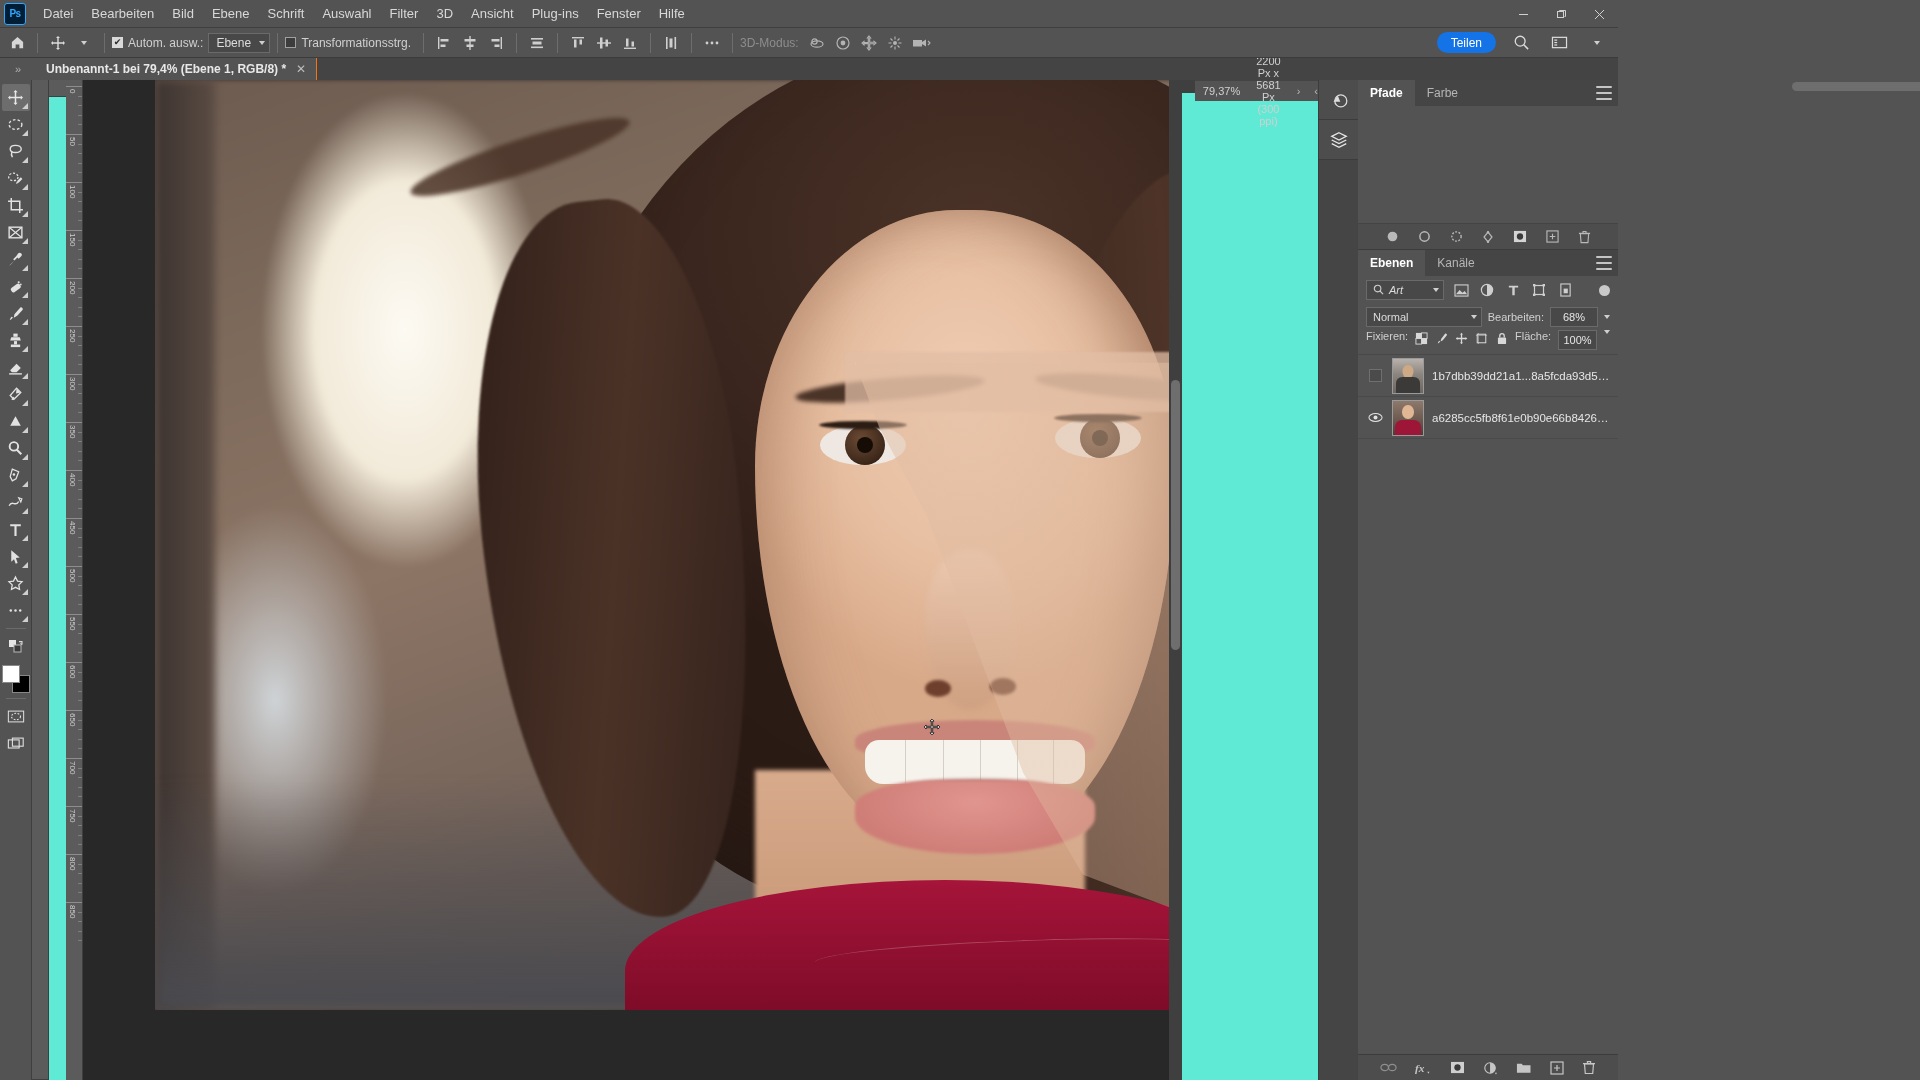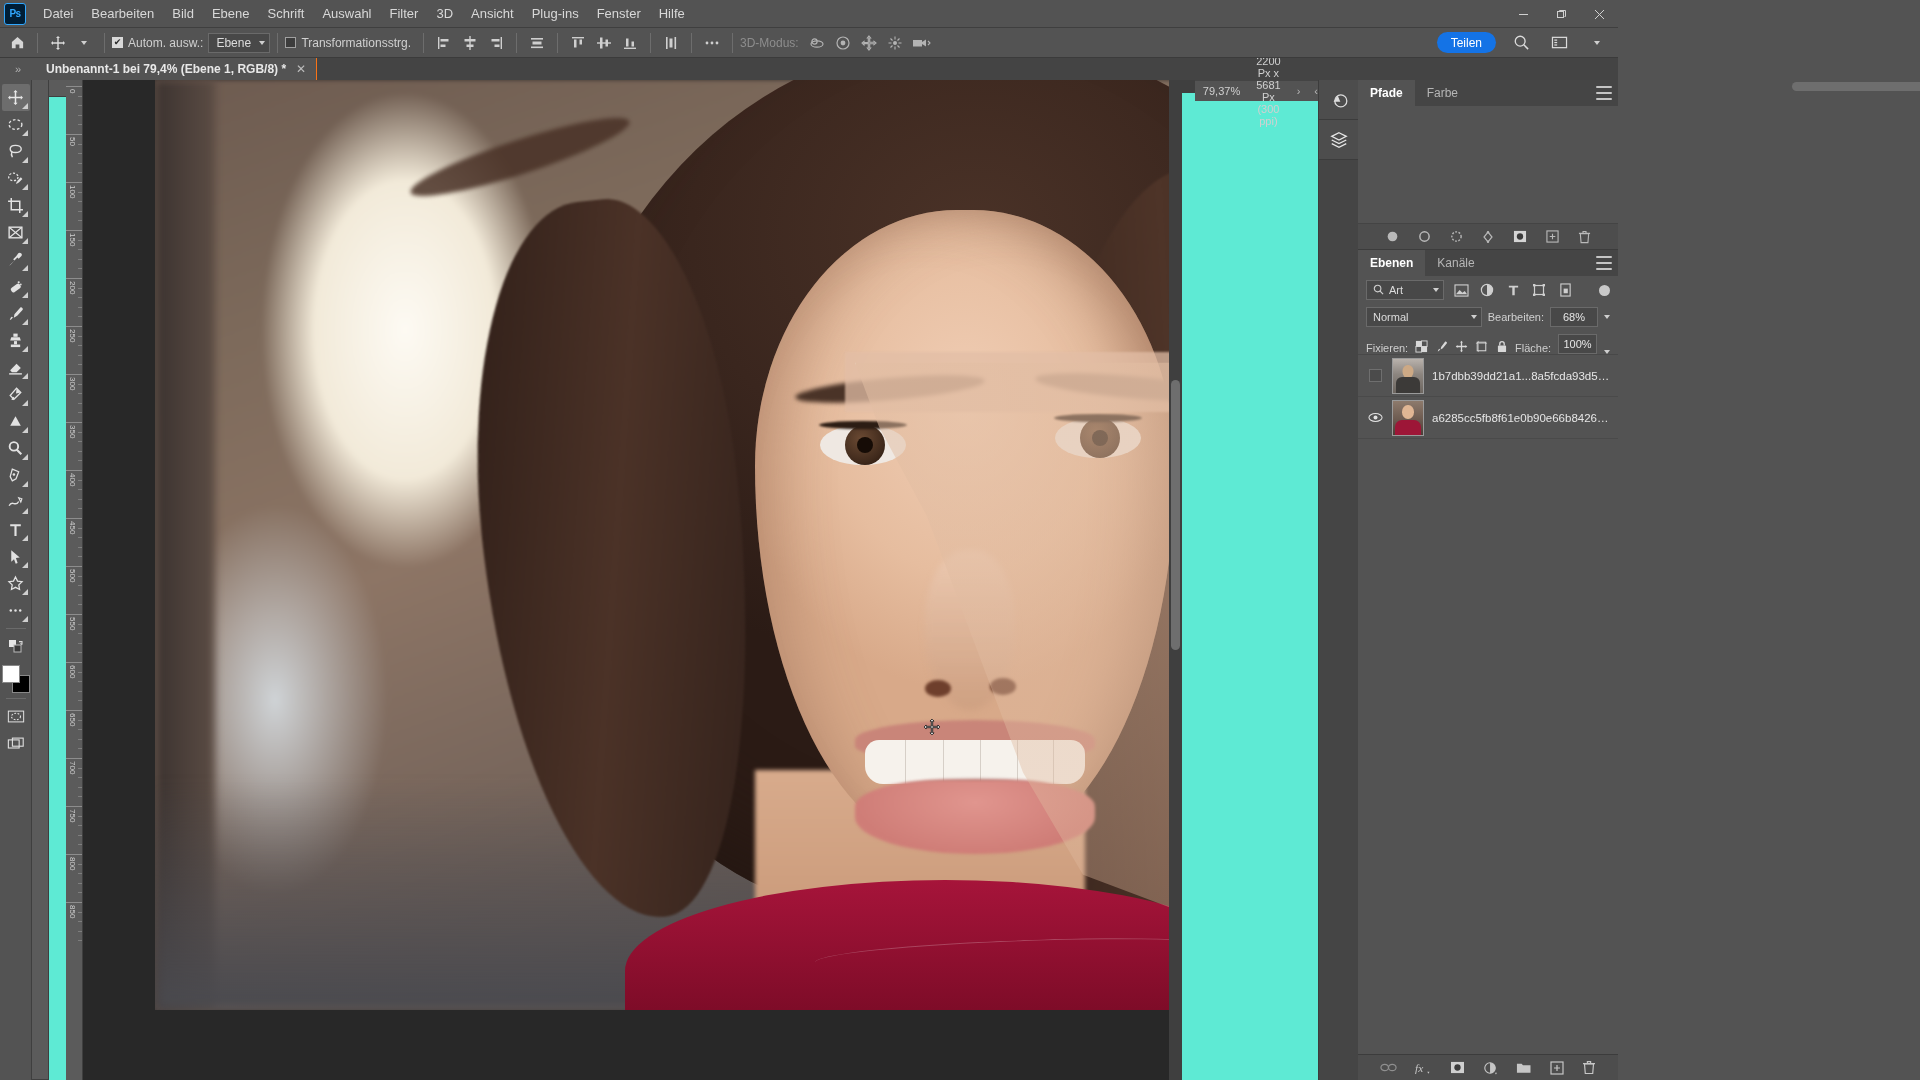--- a/index.html
+++ b/index.html
@@ -200,31 +200,31 @@
   .ptab-menu { position:absolute;right:6px;top:6px;width:16px;height:14px;display:flex;flex-direction:column;
                justify-content:space-between;}
   .ptab-menu i { display:block;height:2px;background:#c5c5c5;border-radius:1px; }
 
   .paths-body { height:118px;flex:0 0 118px;background:#535353;border-bottom:1px solid #444; }
   .paths-foot { height:26px;flex:0 0 26px;background:#4d4d4d;display:flex;align-items:center;
                 justify-content:center;gap:16px;border-bottom:1px solid #3c3c3c; }
   .pf-ic { color:#b9b9b9;display:flex;align-items:center;justify-content:center;width:16px;height:16px;}
 
   .layers-panel { flex:1 1 auto;display:flex;flex-direction:column;min-height:0;background:#535353; }
-  .filter-row { height:28px;flex:0 0 28px;display:flex;align-items:center;gap:8px;padding:0 8px;background:#535353; }
+  .filter-row { height:28px;flex:0 0 28px;display:flex;align-items:center;gap:8px;padding:0 8px;background:#535353;font-style:italic; }
   .kind-select { height:20px;min-width:78px;background:#484848;border:1px solid #6a6a6a;display:flex;align-items:center;
                  gap:5px;padding:0 4px 0 6px;font-size:11px;color:#dcdcdc;justify-content:space-between;}
   .fi { color:#cfcfcf;width:18px;height:18px;display:flex;align-items:center;justify-content:center; }
   .toggle-dot { width:11px;height:11px;border-radius:50%;background:#c9c9c9;margin-left:auto; }
   .blend-row { height:26px;flex:0 0 26px;display:flex;align-items:center;gap:6px;padding:0 8px;background:#535353;}
   .blend-select { height:20px;flex:1 1 auto;background:#484848;border:1px solid #6a6a6a;display:flex;align-items:center;
                   padding:0 4px 0 6px;font-size:11px;color:#dcdcdc;justify-content:space-between;}
   .num-field { height:20px;width:48px;background:#484848;border:1px solid #6a6a6a;color:#e6e6e6;font-size:11px;
                display:flex;align-items:center;justify-content:center; }
-  .lock-row { height:24px;flex:0 0 24px;display:flex;align-items:flex-end;gap:7px;padding:0 8px;background:#535353;font-size:11px;color:#cfcfcf;}
+  .lock-row { height:24px;flex:0 0 24px;display:flex;align-items:flex-start;gap:7px;padding:0 8px;background:#535353;font-size:11px;color:#cfcfcf;}
   .lk { width:16px;height:16px;display:flex;align-items:center;justify-content:center;color:#d8d8d8; }
   .layer-list { flex:1 1 auto;overflow:hidden;background:#535353;border-top:1px solid #484848; }
   .layer-row { height:42px;display:flex;align-items:center;gap:8px;padding:0 8px;border-bottom:1px solid #4a4a4a; }
   .layer-row.selected { background:#6a6a6a; }
   .eye-cell { width:18px;height:18px;display:flex;align-items:center;justify-content:center;color:#dcdcdc;flex:0 0 18px;}
   .eye-off { width:13px;height:13px;border:1px solid #6f6f6f;background:#4b4b4b; }
   .thumb { width:32px;height:36px;flex:0 0 32px;border:1px solid #9a9a9a;overflow:hidden;position:relative;background:#fff; }
   .thumb.checker {
     background-image:
       linear-gradient(45deg,#bdbdbd 25%,transparent 25%),
@@ -238,21 +238,21 @@
   .thumb.sel-frame { outline:2px solid #fff; outline-offset:1px; }
   .thumb-p2 { background:linear-gradient(180deg,#b9b2ac 0%, #8c857f 45%, #6d6660 100%); }
   .thumb-p2 .head { position:absolute;left:50%;top:18%;transform:translateX(-50%);width:11px;height:13px;border-radius:48%;background:#cda985;}
   .thumb-p2 .body { position:absolute;left:50%;bottom:0;transform:translateX(-50%);width:24px;height:16px;background:#3c3a38;border-radius:6px 6px 0 0;}
   .thumb-p3 { background:linear-gradient(180deg,#8d7a6c 0%, #6c5a50 55%, #4a3d36 100%); }
   .thumb-p3 .head { position:absolute;left:50%;top:14%;transform:translateX(-50%);width:12px;height:14px;border-radius:48%;background:#e0b694;}
   .thumb-p3 .body { position:absolute;left:50%;bottom:0;transform:translateX(-50%);width:26px;height:15px;background:#9d1637;border-radius:7px 7px 0 0;}
   .layer-name { font-size:11.5px;color:#e6e6e6;white-space:nowrap;overflow:hidden;text-overflow:ellipsis; }
   .layers-foot { height:26px;flex:0 0 26px;background:#4d4d4d;display:flex;align-items:center;justify-content:center;
                  gap:18px;border-top:1px solid #3c3c3c; }
-  .lf-ic { color:#bdbdbd;display:flex;align-items:center;justify-content:flex-start;height:16px; }
+  .lf-ic { color:#bdbdbd;display:flex;align-items:center;justify-content:flex-start;height:16px;font-weight:bold; }
   .lf-ic.dim { color:#8f8f8f; }
 </style>
 </head>
 <body>
 
 <div class="app">
 
   <div class="menubar">
     <div class="ps-logo">Ps</div>
     <div id="menu-items" style="display:flex;align-items:center;">

